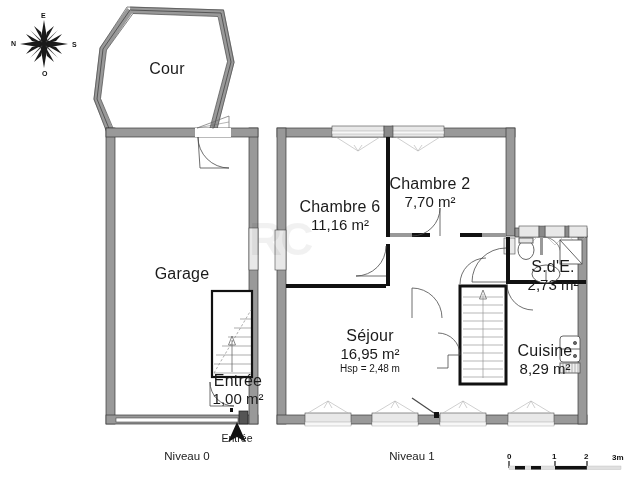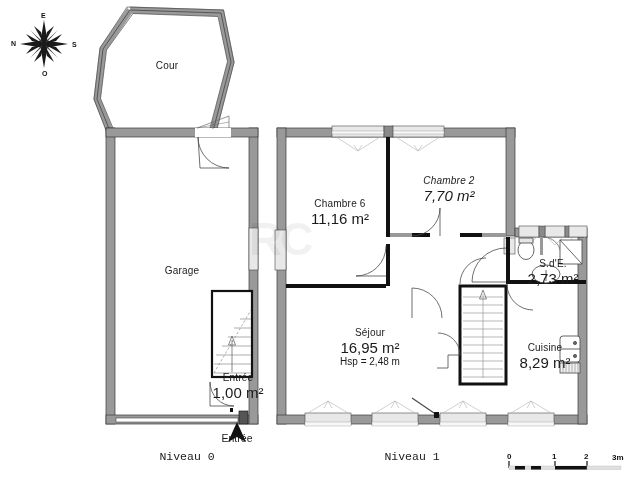--- a/index.html
+++ b/index.html
@@ -29,36 +29,35 @@
     display: block;
   }
   .lbl {
     position: absolute;
     text-align: center;
     white-space: nowrap;
     user-select: none;
     line-height: 1.15;
   }
   .room-name {
-    font-size: 10px;
+    font-size: 16px;
     color: #1a1a1a;
     letter-spacing: 0.2px;
   }
   .room-area {
     font-size: 15px;
     color: #1a1a1a;
   }
   .room-hsp {
     font-size: 10px;
     color: #1a1a1a;
   }
   .level-label {
     font-size: 11.5px;
     color: #1a1a1a;
-    font-family: Liberation Mono, monospace;
   }
   .entry-label {
     font-size: 10.5px;
     color: #1a1a1a;
   }
   .compass-letter {
     position: absolute;
     font-size: 7px;
     font-weight: bold;
     color: #111;
@@ -363,21 +362,21 @@
   <div class="lbl" style="left:193px; top:372px; width:90px;">
     <div class="room-name">Entrée</div>
     <div class="room-area">1,00 m²</div>
   </div>
 
   <div class="lbl" style="left:290px; top:198px; width:100px;">
     <div class="room-name">Chambre 6</div>
     <div class="room-area">11,16 m²</div>
   </div>
 
-  <div class="lbl" style="left:399px; top:175px; width:100px;font-style:italic;">
+  <div class="lbl" style="left:380px; top:175px; width:100px;">
     <div class="room-name">Chambre 2</div>
     <div class="room-area">7,70 m²</div>
   </div>
 
 
   <div class="lbl" style="left:508px; top:258px; width:90px;">
     <div class="room-name">S.d'E.</div>
     <div class="room-area">2,73 m²</div>
   </div>
 

